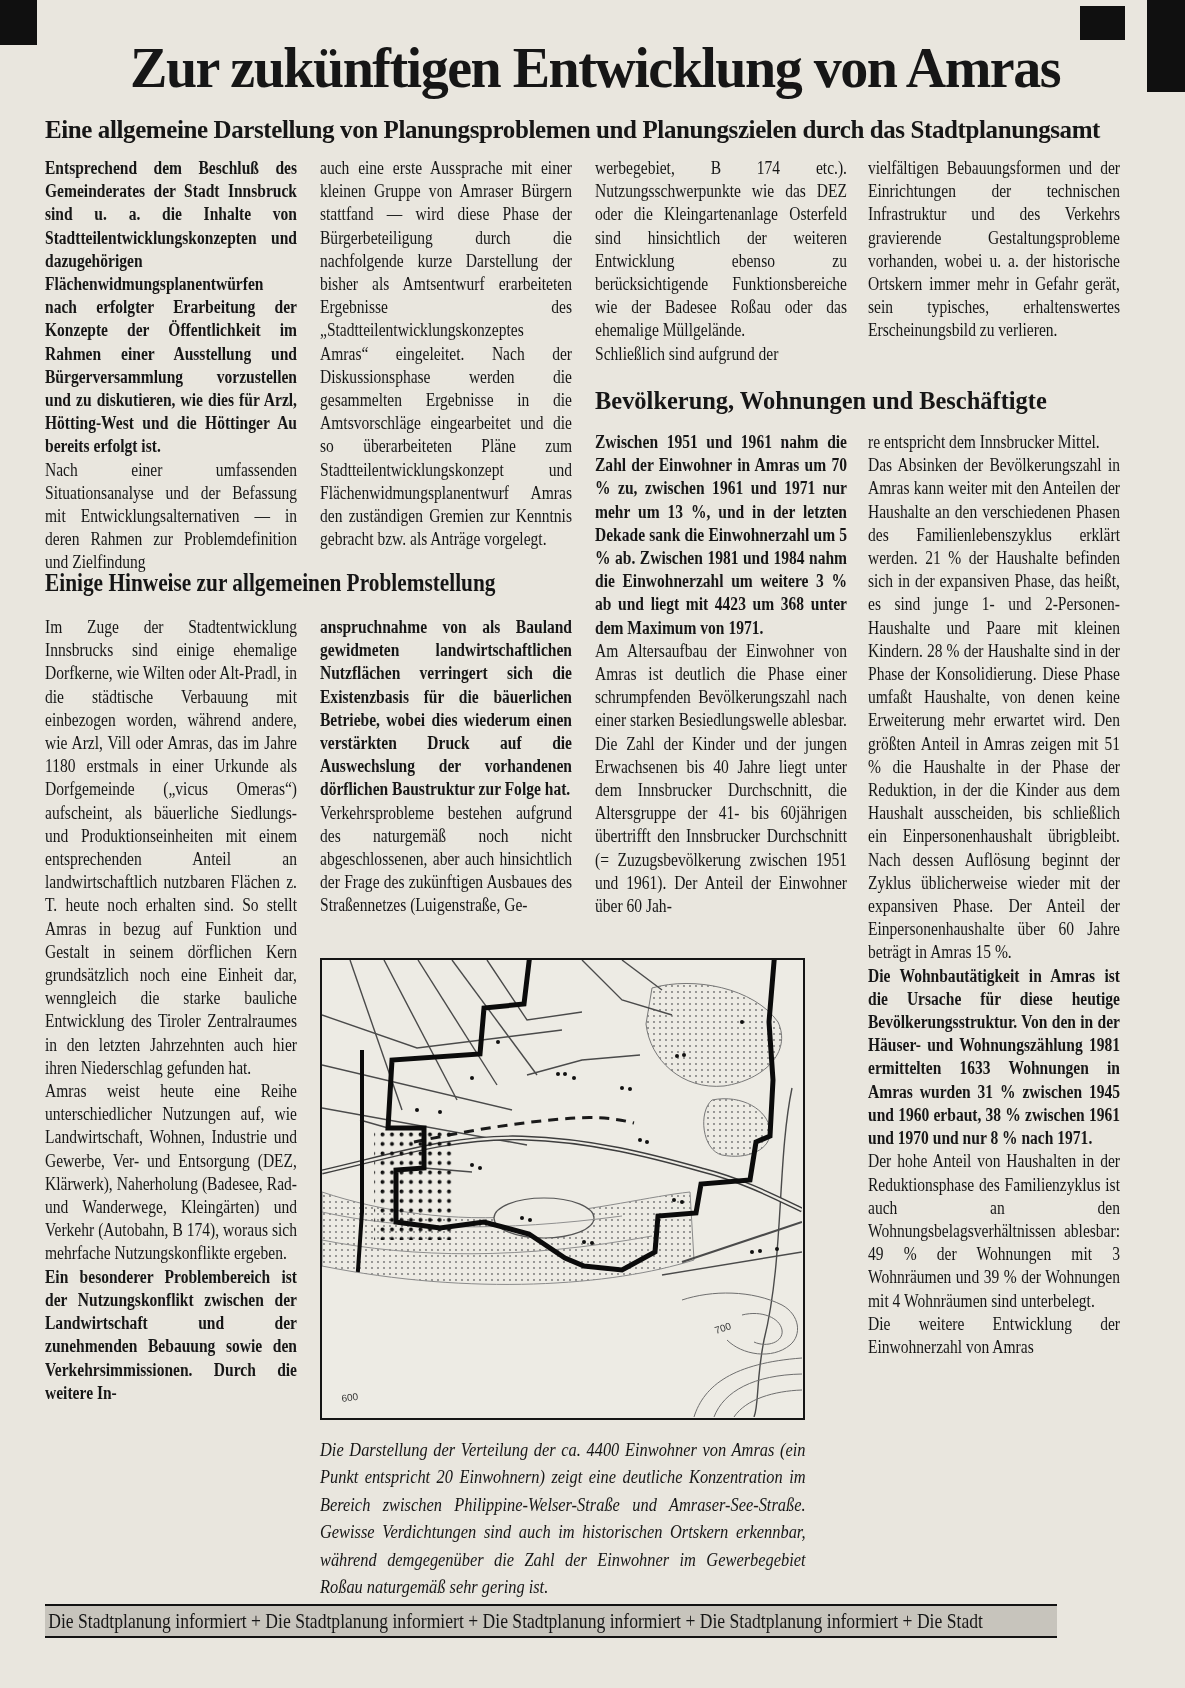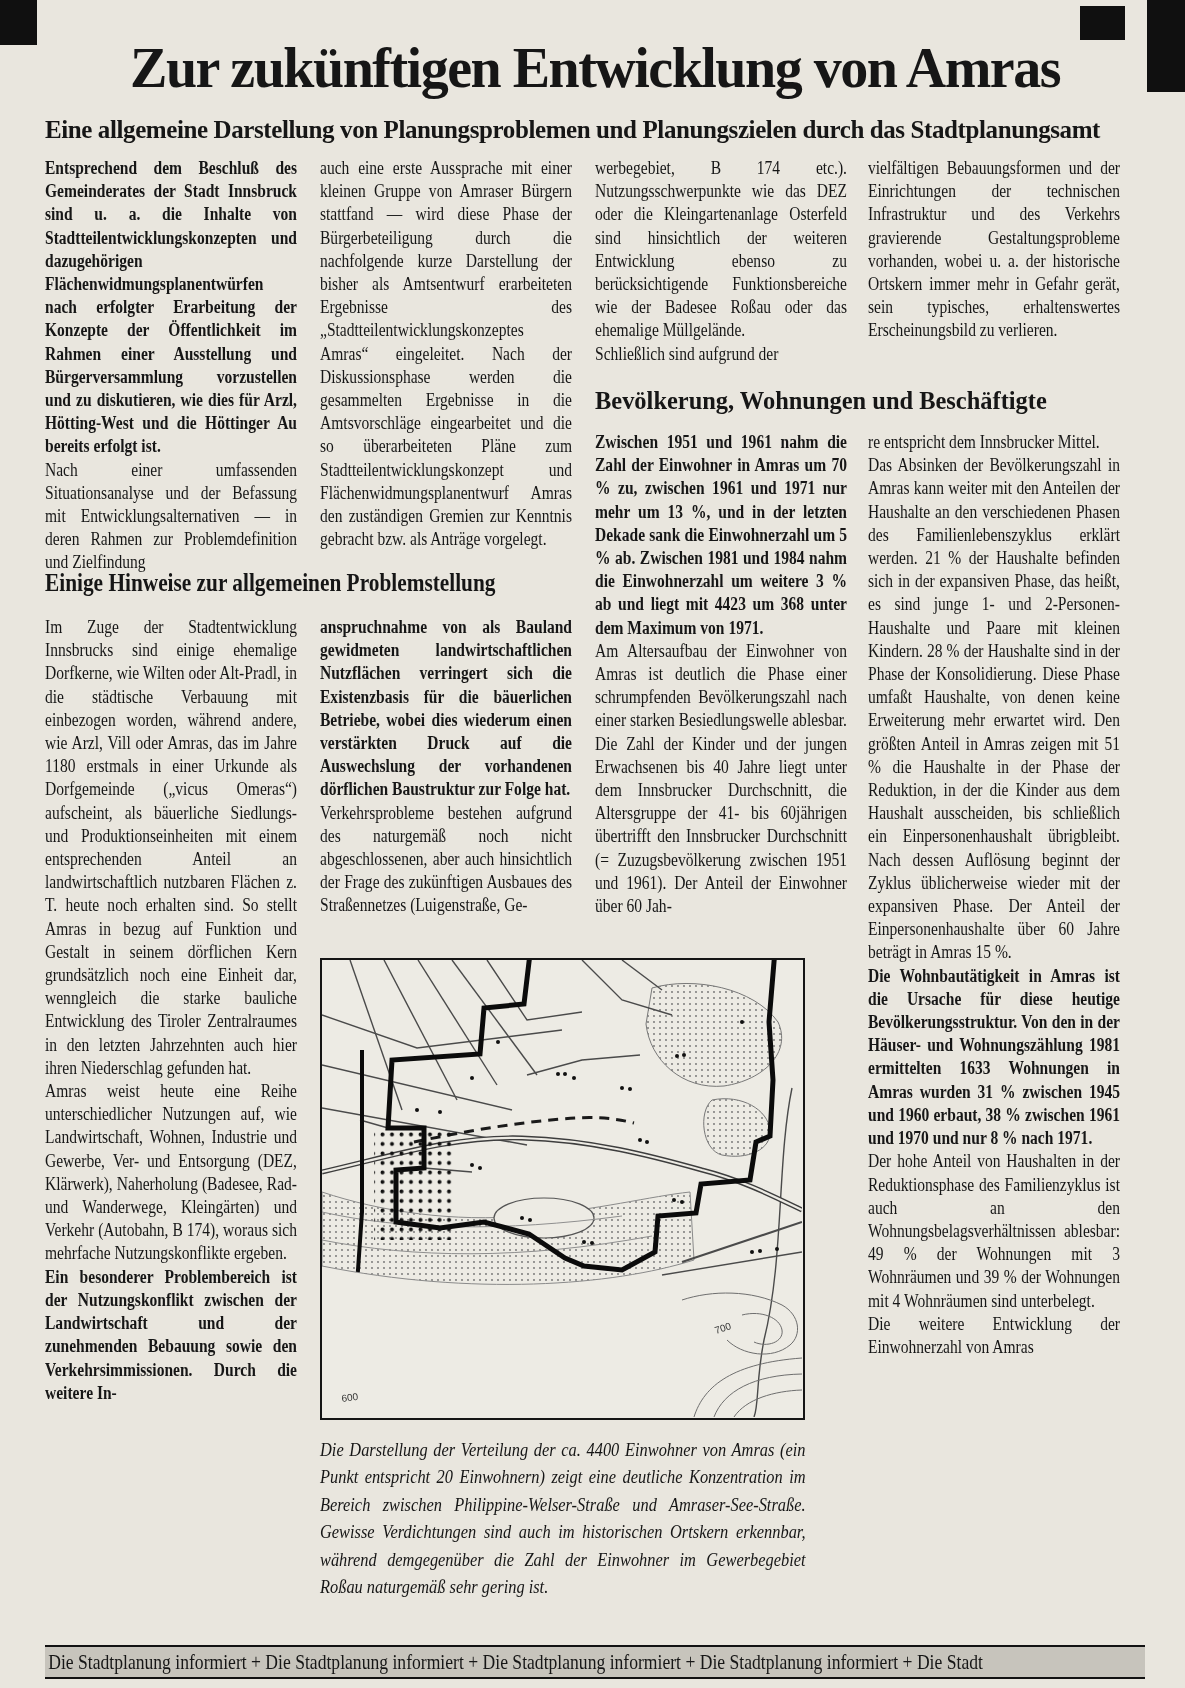--- a/index.html
+++ b/index.html
@@ -34,21 +34,21 @@
   #heading-bevoelkerung{left:595px;top:386px;font-size:26px;transform:scaleX(0.94);}
 
   .map-frame{position:absolute;left:320px;top:958px;width:485px;height:462px;
              border:2.5px solid #151515;background:#edebe4;box-sizing:border-box;}
   .map-frame svg{display:block;}
 
   .caption{position:absolute;left:320px;top:1436px;width:578px;transform:scaleX(0.84);
            transform-origin:0 0;font-style:italic;font-size:19.5px;line-height:27.4px;
            text-align:justify;}
 
-  .footer-band{position:absolute;left:45px;top:1645px;width:1100px;height:34px;
+  .footer-band{position:absolute;left:45px;top:1604px;width:1012px;height:34px;
                background:#c7c4bc;border-top:2.5px solid #121212;border-bottom:2.5px solid #121212;
                box-sizing:border-box;overflow:hidden;}
   .footer-band span{display:inline-block;transform:scaleX(0.80);transform-origin:0 50%;
                white-space:nowrap;font-size:22px;line-height:29px;padding-left:4px;}
 </style>
 </head>
 <body>
 
 <div class="page">
 

